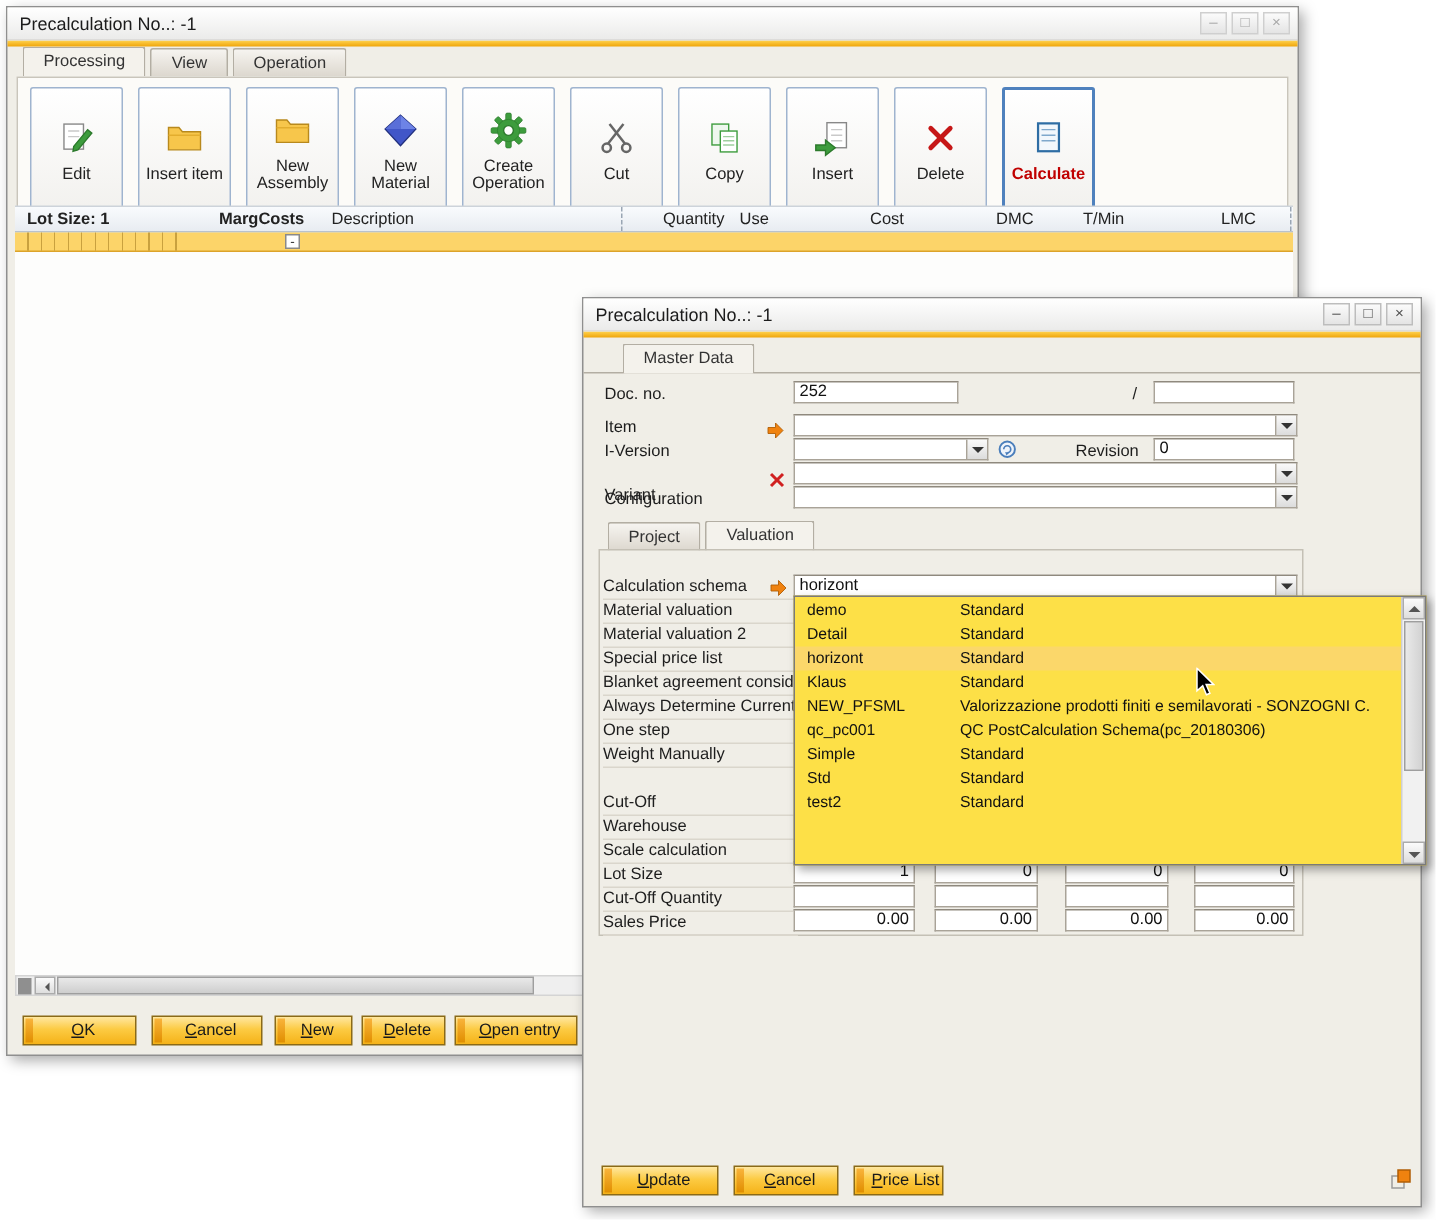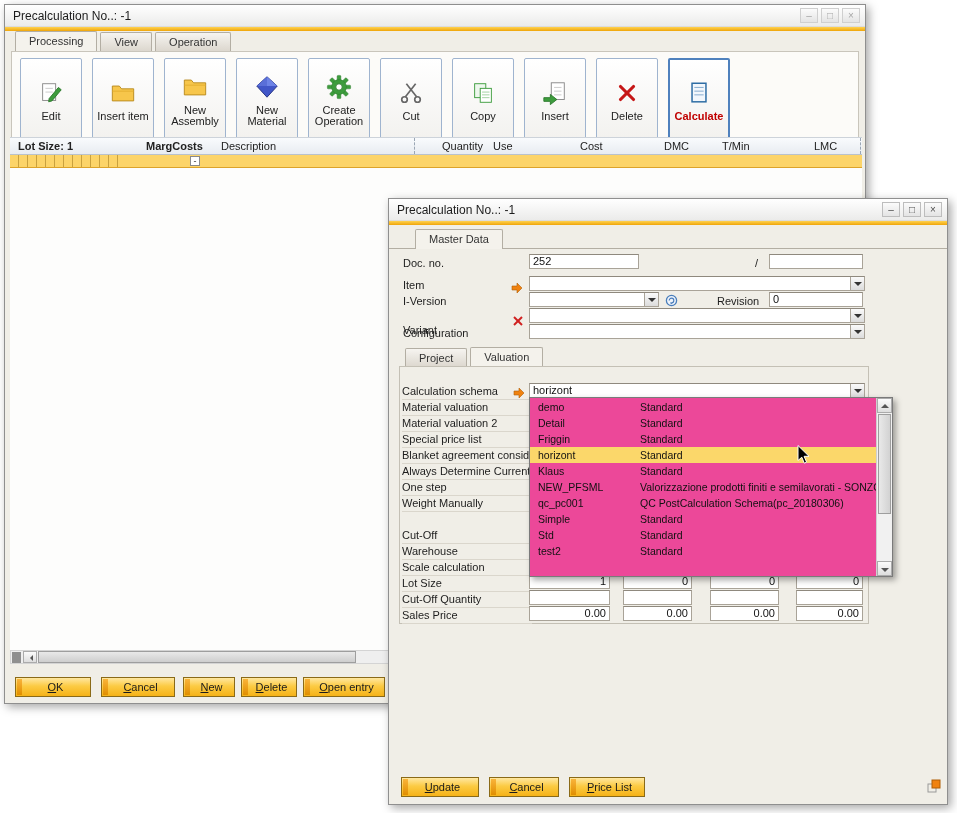--- a/index.html
+++ b/index.html
@@ -57,21 +57,21 @@
   .combo { padding-right:16px; }
   .dd-arrow { position:absolute; right:0; top:0; bottom:0; width:14px; background:linear-gradient(#fafafa,#dcdcdc); border-left:1px solid #a9a398; }
   .dd-arrow::after { content:""; position:absolute; left:3px; top:5px; border:4px solid transparent; border-top-color:#333; }
   .icon { position:absolute; }
 
   .groupbox { position:absolute; left:10px; top:167px; width:470px; height:258px; border:1px solid #c4c0b5; }
   .vlabels { position:absolute; left:13px; top:185px; width:130px; }
   .vrow { height:16px; line-height:15px; font-size:11px; color:#1d1d1d; border-bottom:1px solid #dad6cc; white-space:nowrap; overflow:hidden; }
   .vrow.blank { border-bottom:none; }
 
-  .dropdown { position:absolute; left:140px; top:198px; width:364px; height:180px; background:#ec4899; border:1px solid #7a7a7a; box-shadow:3px 3px 6px rgba(0,0,0,.35); z-index:30; }
+  .dropdown { position:absolute; left:140px; top:198px; width:422px; height:180px; background:#fde047; border:1px solid #7a7a7a; box-shadow:3px 3px 6px rgba(0,0,0,.35); z-index:30; }
   .dd-list { position:absolute; left:0; top:1px; right:16px; bottom:1px; overflow:hidden; }
   .dd-item { height:16px; line-height:16px; font-size:10.5px; color:#111; padding-left:8px; white-space:nowrap; overflow:hidden; }
   .dd-item .nm { display:inline-block; width:102px; overflow:hidden; vertical-align:top; }
   .dd-item.selected { background:#fbd76a; }
   .vsb { position:absolute; right:0; top:0; bottom:0; width:16px; background:#f1f1f1; border-left:1px solid #cfcfcf; }
   .vsb-up,.vsb-down { position:absolute; left:0; width:15px; height:15px; background:linear-gradient(#fbfbfb,#dedede); border:1px solid #ababab; }
   .vsb-up { top:0; } .vsb-down { bottom:0; }
   .vsb-up::after { content:""; position:absolute; left:3px; top:5px; border:4px solid transparent; border-bottom-color:#555; border-top:none; }
   .vsb-down::after { content:""; position:absolute; left:3px; top:6px; border:4px solid transparent; border-top-color:#555; border-bottom:none; }
   .vsb-thumb { position:absolute; left:1px; top:16px; width:13px; height:100px; background:linear-gradient(90deg,#e9e9e9,#d2d2d2); border:1px solid #9e9e9e; }
@@ -351,21 +351,20 @@
 
     <div class="field num" style="left:140px; top:407px; width:81px;">0.00</div>
     <div class="field num" style="left:234px; top:407px; width:69px;">0.00</div>
     <div class="field num" style="left:321px; top:407px; width:69px;">0.00</div>
     <div class="field num" style="left:407px; top:407px; width:67px;">0.00</div>
 
     <div class="dropdown">
       <div class="dd-list">
         <div class="dd-item"><span class="nm">demo</span><span class="ds">Standard</span></div>
         <div class="dd-item"><span class="nm">Detail</span><span class="ds">Standard</span></div>
-        <div class="dd-item"><span class="nm">Friggin</span><span class="ds">Standard</span></div>
         <div class="dd-item selected"><span class="nm">horizont</span><span class="ds">Standard</span></div>
         <div class="dd-item"><span class="nm">Klaus</span><span class="ds">Standard</span></div>
         <div class="dd-item"><span class="nm">NEW_PFSML</span><span class="ds">Valorizzazione prodotti finiti e semilavorati - SONZOGNI C.</span></div>
         <div class="dd-item"><span class="nm">qc_pc001</span><span class="ds">QC PostCalculation Schema(pc_20180306)</span></div>
         <div class="dd-item"><span class="nm">Simple</span><span class="ds">Standard</span></div>
         <div class="dd-item"><span class="nm">Std</span><span class="ds">Standard</span></div>
         <div class="dd-item"><span class="nm">test2</span><span class="ds">Standard</span></div>
       </div>
       <div class="vsb">
         <span class="vsb-up"></span>
@@ -375,21 +374,21 @@
     </div>
 
     <span class="cursor" style="left:408px; top:246px;">
       <svg width="13" height="19" viewBox="0 0 13 19">
           <path d="M1,0.5 L1,15.5 L4.8,12.2 L7.3,18.2 L9.6,17.2 L7.1,11.3 L12,11.3 Z" fill="#000" stroke="#fff" stroke-width="1"></path>
         </svg>
     </span>
 
     <div class="b1-btn" style="left:12px;  top:578px; width:78px;"><span class="lbl">Update</span></div>
     <div class="b1-btn" style="left:100px; top:578px; width:70px;"><span class="lbl">Cancel</span></div>
-    <div class="b1-btn" style="left:180px; top:578px; width:76px;"><span class="lbl">Price List</span></div>
+    <div class="b1-btn" style="left:180px; top:578px; width:60px;"><span class="lbl">Price List</span></div>
 
     <span class="grip" style="left:538px; top:580px;">
       <svg viewBox="0 0 14 14" width="14" height="14">
           <rect x="1" y="5" width="8" height="8" fill="none" stroke="#9a9a9a"></rect>
           <rect x="5" y="1" width="8" height="8" fill="#f0820f" stroke="#b05e06"></rect>
         </svg>
     </span>
   </section>
 
 </div>

